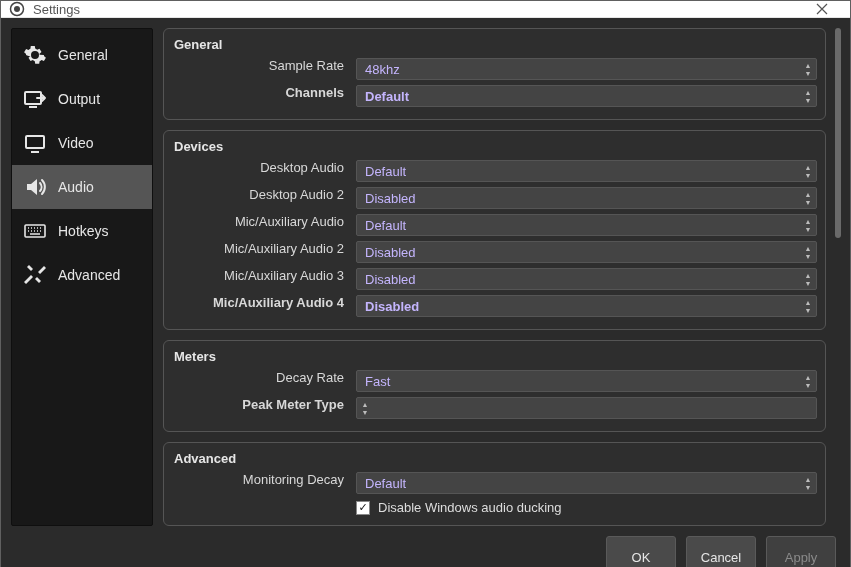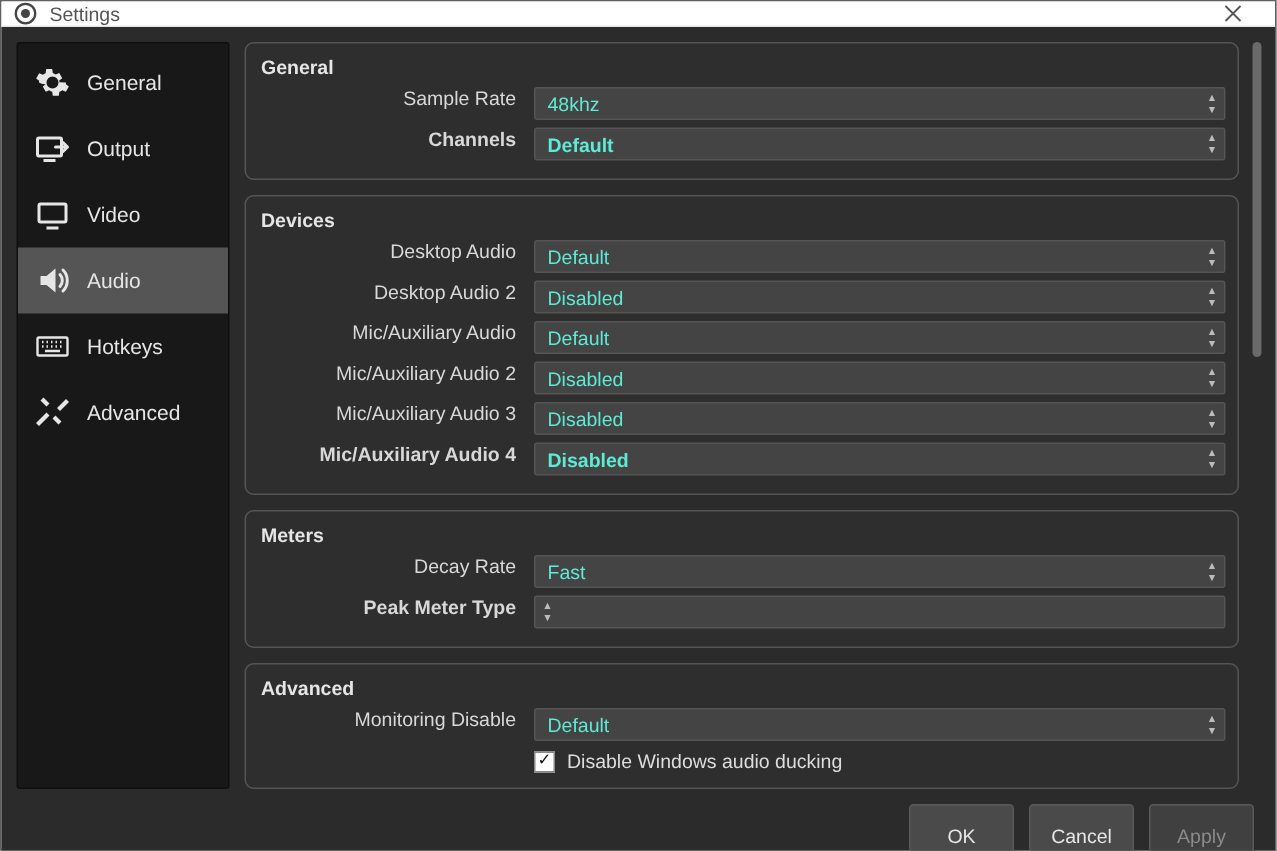--- a/index.html
+++ b/index.html
@@ -16,21 +16,21 @@
   .side-item .icon { width:26px; height:26px; display:flex; align-items:center; justify-content:center; color:#fff; }
   .side-item .label { font-size:14px; }
   .content-wrap { flex:1; display:flex; min-height:0; }
   .content { flex:1; padding:0 4px 0 10px; overflow:hidden; display:flex; flex-direction:column; gap:10px; }
   .group { border:1px solid #555; border-radius:6px; padding:6px 8px 10px 8px; background:#2e2e2e; }
   .group-title { font-size:13px; font-weight:600; color:#e6e6e6; margin:2px 0 6px 2px; }
   .row { display:flex; align-items:flex-start; height:24px; gap:6px; margin-bottom:3px; }
   .row:last-child { margin-bottom:0;font-weight:bold; }
   .row-label { width:178px; text-align:right; padding-right:6px; color:#d8d8d8; }
   .combo { flex:1; height:22px; background:#444444; border:1px solid #555; border-radius:2px; display:flex; align-items:center; }
-  .combo .combo-val { flex:1; padding:0 8px; color:#5eead4; }
+  .combo .combo-val { flex:1; padding:0 8px; color:#c4b5fd; }
   .combo .spin { width:16px; display:flex; flex-direction:column; align-items:center; justify-content:center; gap:1px; color:#bcbcbc; font-size:7px; line-height:7px; }
   .check-row { display:flex; align-items:center; gap:8px; margin-left:184px; margin-top:4px; color:#ddd; }
   .checkbox { width:14px; height:14px; background:#fff; border:1px solid #888; display:flex; align-items:center; justify-content:center; color:#111; font-size:11px; line-height:11px; }
   .vscroll { width:12px; margin:0 2px 0 2px; background:transparent; position:relative; }
   .vscroll .thumb { position:absolute; top:0; left:3px; width:6px; height:210px; background:#6a6a6a; border-radius:3px; }
   .footer { display:flex; justify-content:flex-end; gap:10px; padding:4px 10px 2px 0; }
   .btn { min-width:70px; height:42px; background:#4a4a4a; border:1px solid #5a5a5a; border-radius:3px; color:#e6e6e6; display:flex; align-items:center; justify-content:center; font-size:13px; }
   .btn.disabled { color:#8a8a8a; background:#404040; }
   svg { display:block; }
 </style>
@@ -223,21 +223,21 @@
                     <span>▲</span>
                     <span>▼</span>
                   </span>
                 </div>
             </div>
           </div>
 
           <div class="group">
             <div class="group-title">Advanced</div>
             <div class="row">
-              <div class="row-label">Monitoring Disable</div>
+              <div class="row-label">Monitoring Decay</div>
               <div class="combo">
                   <span class="combo-val">Default</span>
                   <span class="spin">
                     <span>▲</span>
                     <span>▼</span>
                   </span>
                 </div>
             </div>
             <div class="check-row">
               <span class="checkbox">✓</span>

